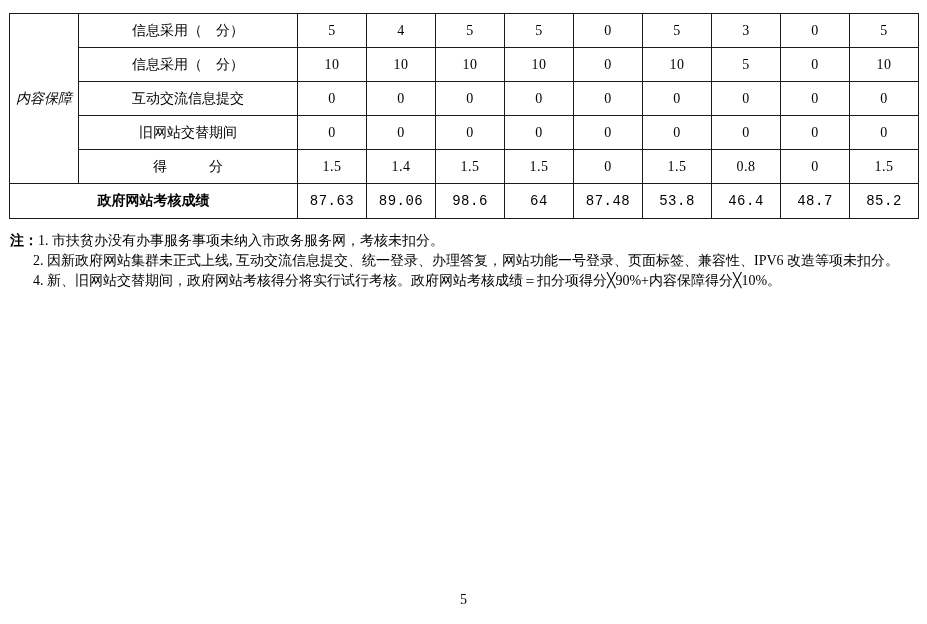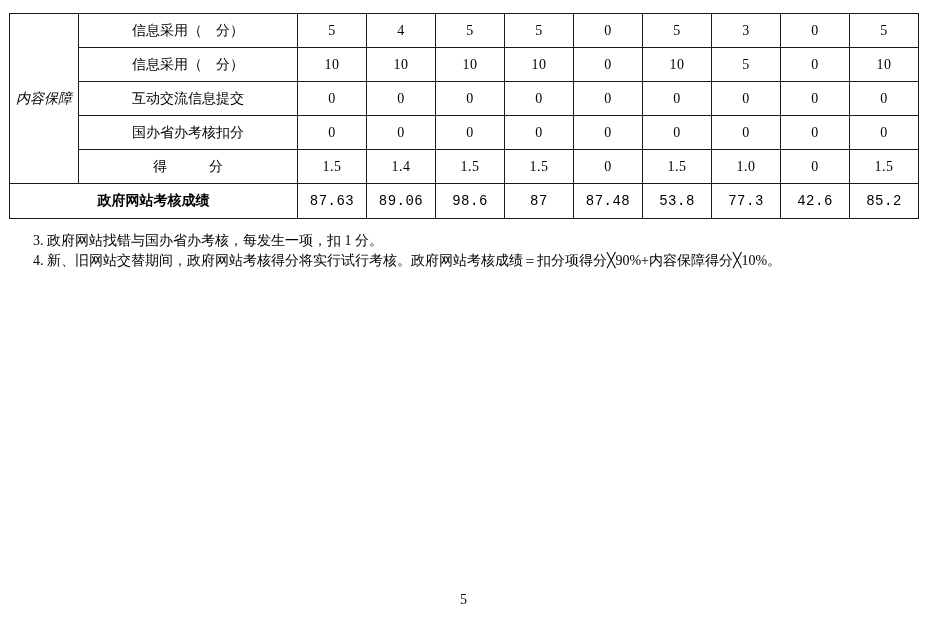--- a/index.html
+++ b/index.html
@@ -91,58 +91,61 @@
         <td class="num-cell">0</td>
         <td class="num-cell">0</td>
         <td class="num-cell">0</td>
         <td class="num-cell">0</td>
         <td class="num-cell">0</td>
         <td class="num-cell">0</td>
         <td class="num-cell">0</td>
         <td class="num-cell">0</td>
       </tr>
       <tr>
-        <td>国办省办考核扣分</td>
+        <td>旧网站交替期间</td>
         <td class="num-cell">0</td>
         <td class="num-cell">0</td>
         <td class="num-cell">0</td>
         <td class="num-cell">0</td>
         <td class="num-cell">0</td>
         <td class="num-cell">0</td>
         <td class="num-cell">0</td>
         <td class="num-cell">0</td>
         <td class="num-cell">0</td>
       </tr>
       <tr>
         <td class="score-row-label">得　　　分</td>
         <td class="num-cell">1.5</td>
         <td class="num-cell">1.4</td>
         <td class="num-cell">1.5</td>
         <td class="num-cell">1.5</td>
         <td class="num-cell">0</td>
         <td class="num-cell">1.5</td>
-        <td class="num-cell">1.0</td>
+        <td class="num-cell">0.8</td>
         <td class="num-cell">0</td>
         <td class="num-cell">1.5</td>
       </tr>
       <tr class="summary-row">
         <td colspan="2" class="summary-label">政府网站考核成绩</td>
         <td class="num-cell">87.63</td>
         <td class="num-cell">89.06</td>
         <td class="num-cell">98.6</td>
-        <td class="num-cell">87</td>
+        <td class="num-cell">64</td>
         <td class="num-cell">87.48</td>
         <td class="num-cell">53.8</td>
-        <td class="num-cell">77.3</td>
-        <td class="num-cell">42.6</td>
+        <td class="num-cell">46.4</td>
+        <td class="num-cell">48.7</td>
         <td class="num-cell">85.2</td>
       </tr>
     </tbody>
   </table>
 
   <div class="notes">
-    <div class="note-line">3. 政府网站找错与国办省办考核，每发生一项，扣 1 分。</div>
+    <div class="note-line first">
+      <span class="note-prefix">注：</span><span>1. 市扶贫办没有办事服务事项未纳入市政务服务网，考核未扣分。</span>
+    </div>
+    <div class="note-line">2. 因新政府网站集群未正式上线, 互动交流信息提交、统一登录、办理答复，网站功能一号登录、页面标签、兼容性、IPV6 改造等项未扣分。</div>
     <div class="note-line">4. 新、旧网站交替期间，政府网站考核得分将实行试行考核。政府网站考核成绩＝扣分项得分╳90%+内容保障得分╳10%。</div>
   </div>
 
   <div class="page-number">5</div>
 
 </div>
 
 </body></html>

